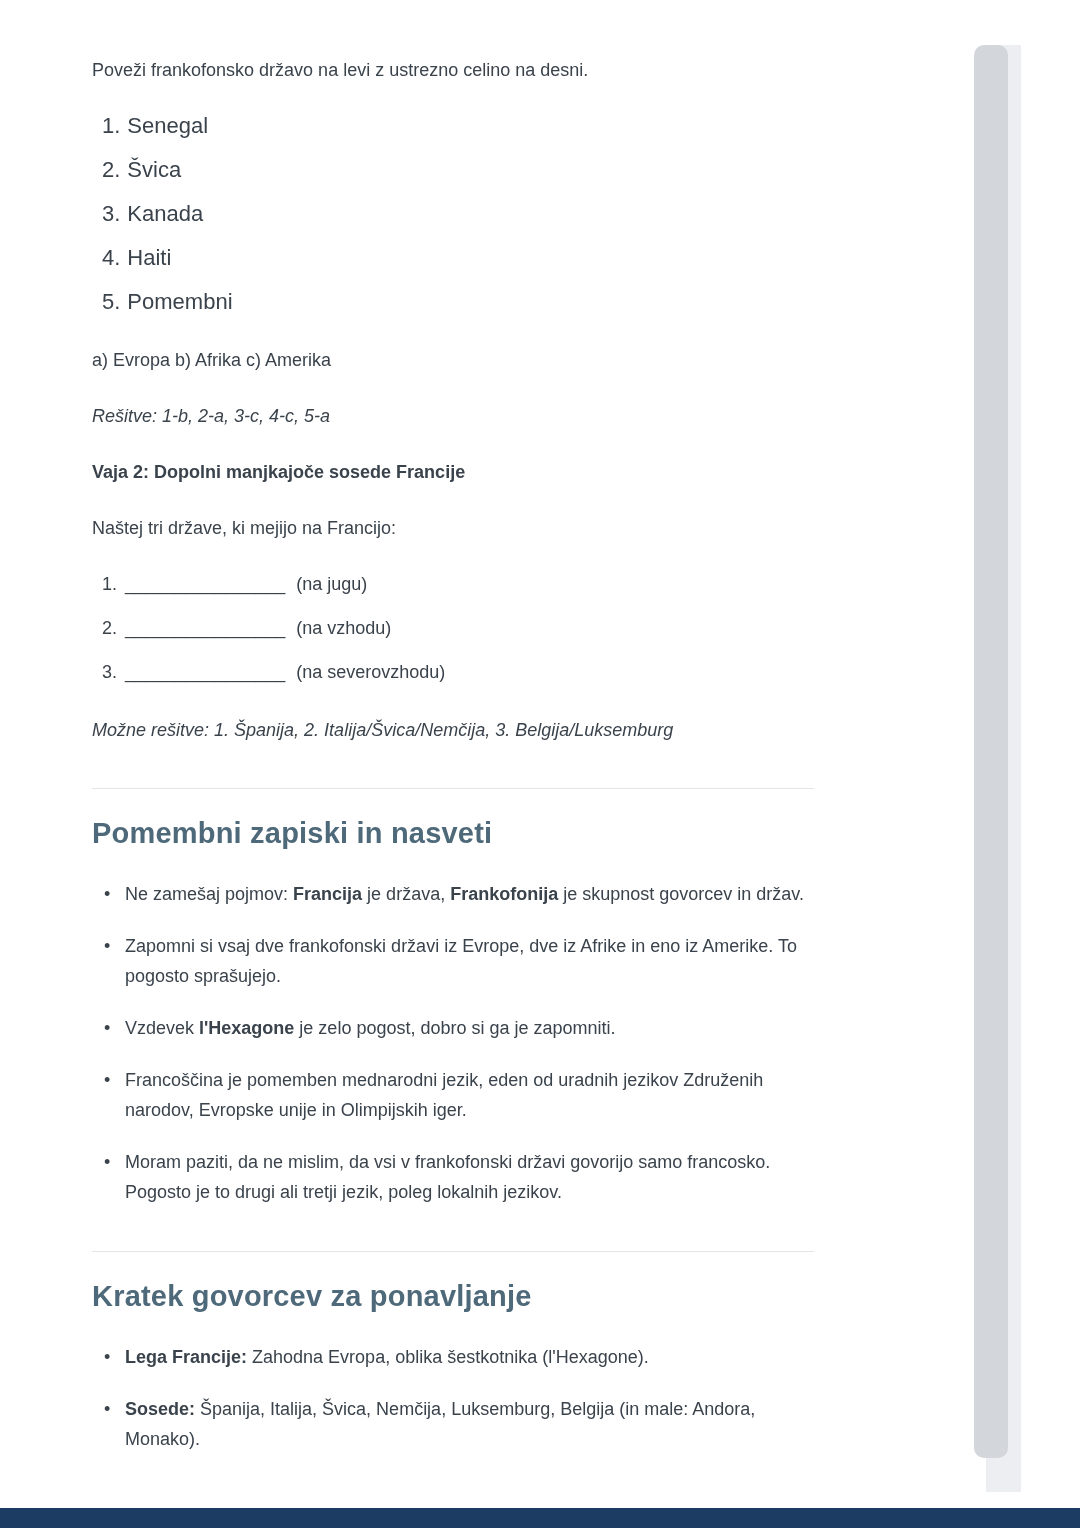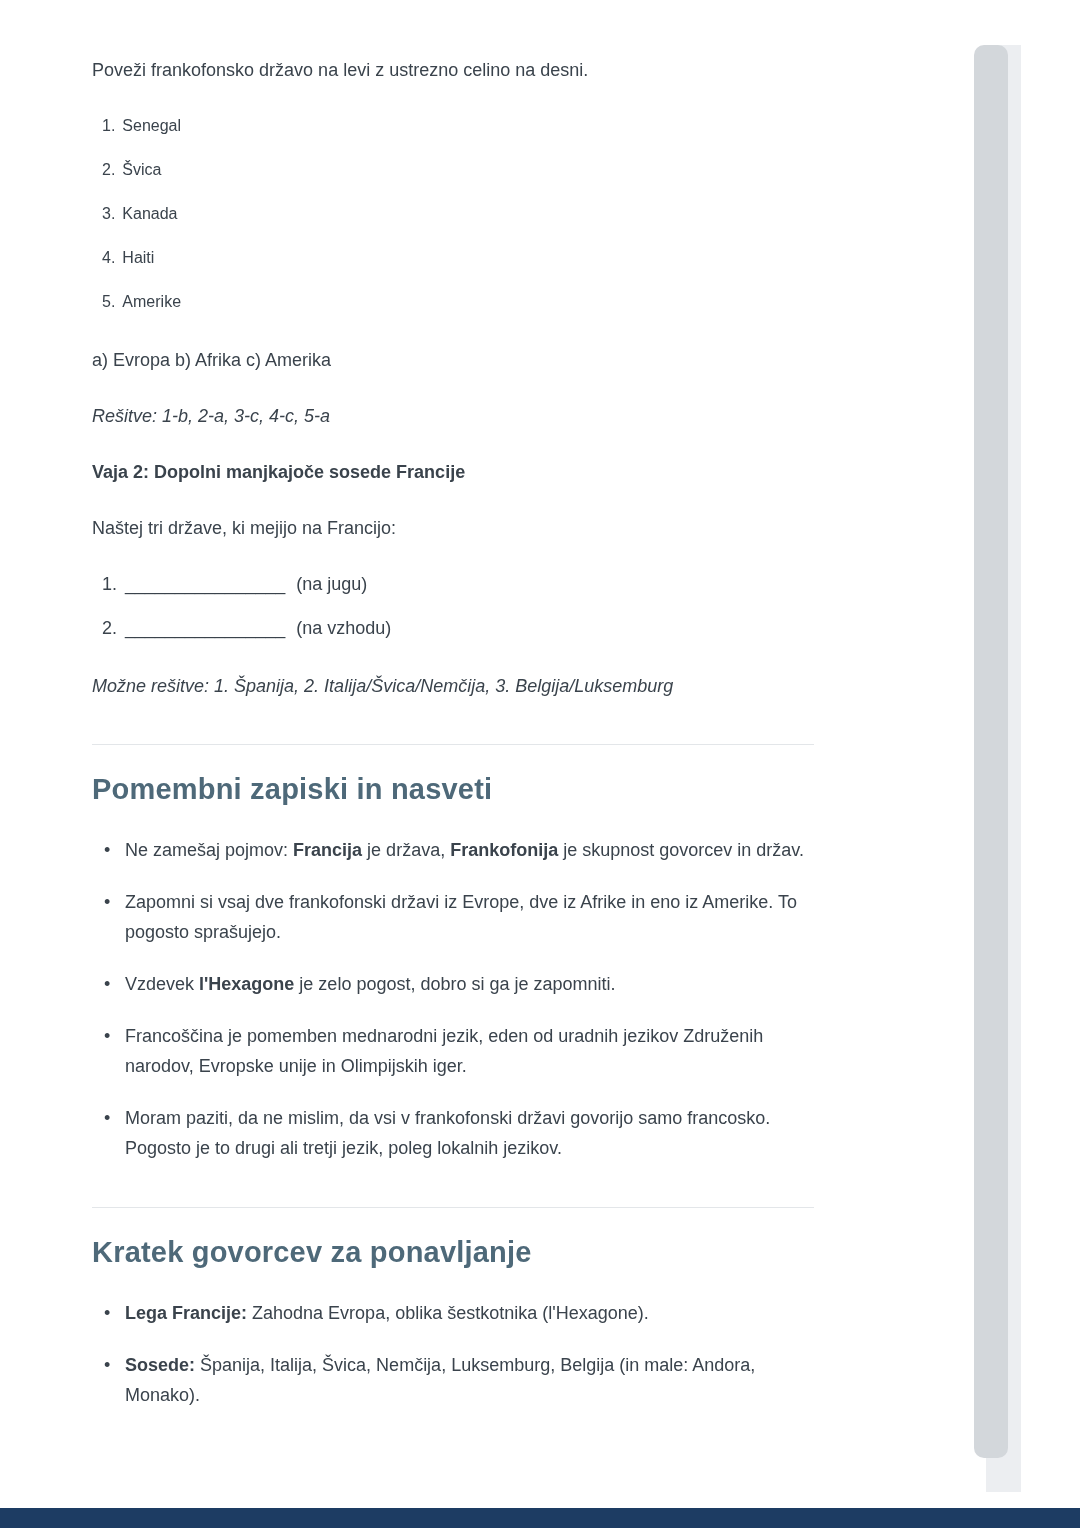--- a/index.html
+++ b/index.html
@@ -19,21 +19,21 @@
   }
   .para {
     font-size:18px;
     line-height:28px;
     margin:0 0 28px 0;
   }
   .italic { font-style:italic; }
   .bold { font-weight:bold; }
   .olist { margin:0 0 30px 0; }
   .olist-row {
-    font-size:16px;
+    font-size:22px;
     line-height:28px;
     margin-bottom:16px;
     padding-left:10px;
   }
   .olist-row .num { margin-right:7px; }
   .blanks { margin:0 0 30px 0; }
   .blank-row {
     font-size:18px;
     line-height:28px;
     margin-bottom:16px;
@@ -111,34 +111,35 @@
 
 <div class="content">
 
   <p class="para">Poveži frankofonsko državo na levi z ustrezno celino na desni.</p>
 
   <div class="olist" id="match-list">
       <div class="olist-row"><span class="num">1.</span><span>Senegal</span></div>
       <div class="olist-row"><span class="num">2.</span><span>Švica</span></div>
       <div class="olist-row"><span class="num">3.</span><span>Kanada</span></div>
       <div class="olist-row"><span class="num">4.</span><span>Haiti</span></div>
-      <div class="olist-row"><span class="num">5.</span><span>Amerike</span></div>
+      <div class="olist-row"><span class="num">5.</span><span>Pomembni</span></div>
     </div>
 
   <p class="para">a) Evropa b) Afrika c) Amerika</p>
 
   <p class="para italic">Rešitve: 1-b, 2-a, 3-c, 4-c, 5-a</p>
 
   <p class="para bold">Vaja 2: Dopolni manjkajoče sosede Francije</p>
 
   <p class="para">Naštej tri države, ki mejijo na Francijo:</p>
 
   <div class="blanks" id="blanks-list">
       <div class="blank-row"><span class="num">1.</span><span class="blank">________________</span><span> (na jugu)</span></div>
       <div class="blank-row"><span class="num">2.</span><span class="blank">________________</span><span> (na vzhodu)</span></div>
+      <div class="blank-row"><span class="num">3.</span><span class="blank">________________</span><span> (na severovzhodu)</span></div>
     </div>
 
   <p class="para italic">Možne rešitve: 1. Španija, 2. Italija/Švica/Nemčija, 3. Belgija/Luksemburg</p>
 
   <hr class="divider">
 
   <h2 class="section-heading">Pomembni zapiski in nasveti</h2>
 
   <ul class="bullets" id="notes-list">
       <li><span>Ne zamešaj pojmov: </span><b>Francija</b><span> je država, </span><b>Frankofonija</b><span> je skupnost govorcev in držav.</span></li>

